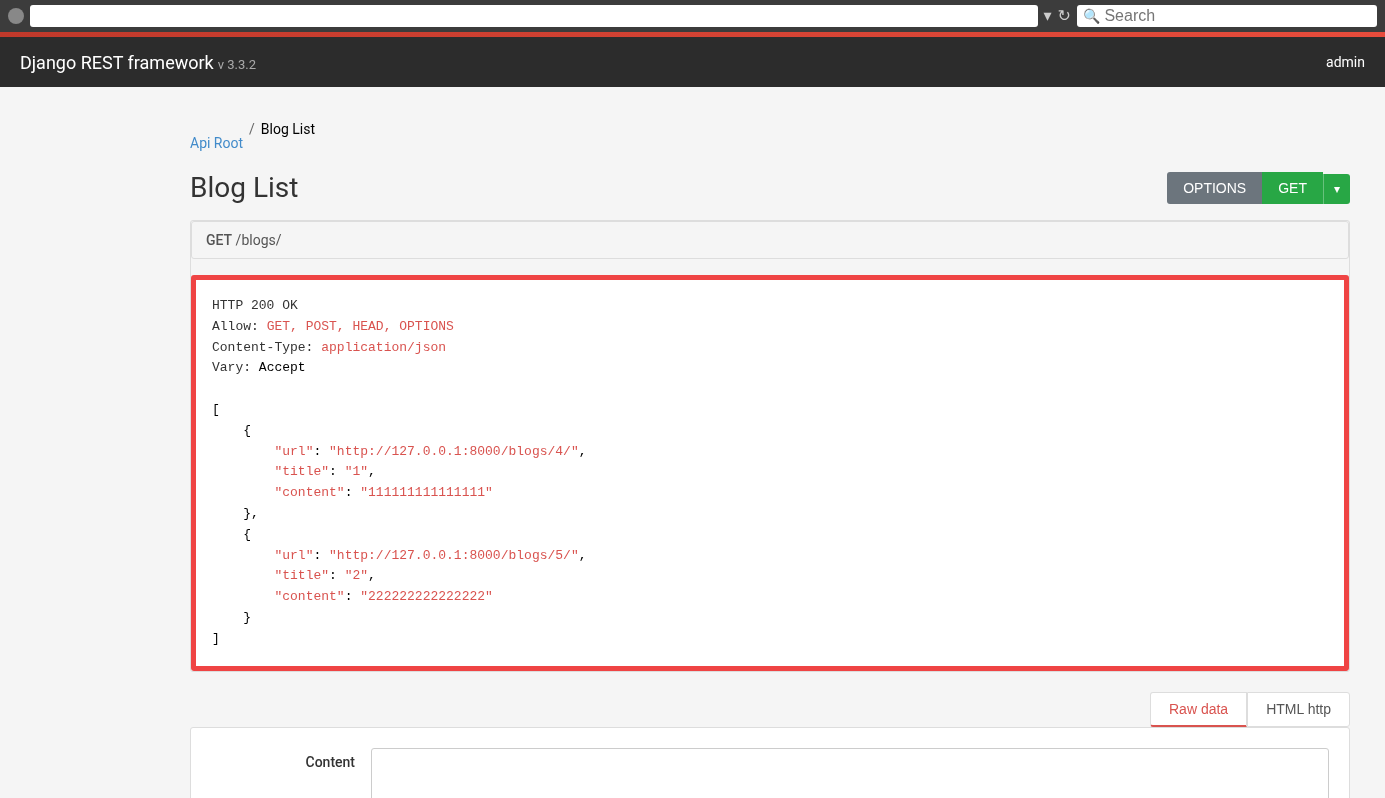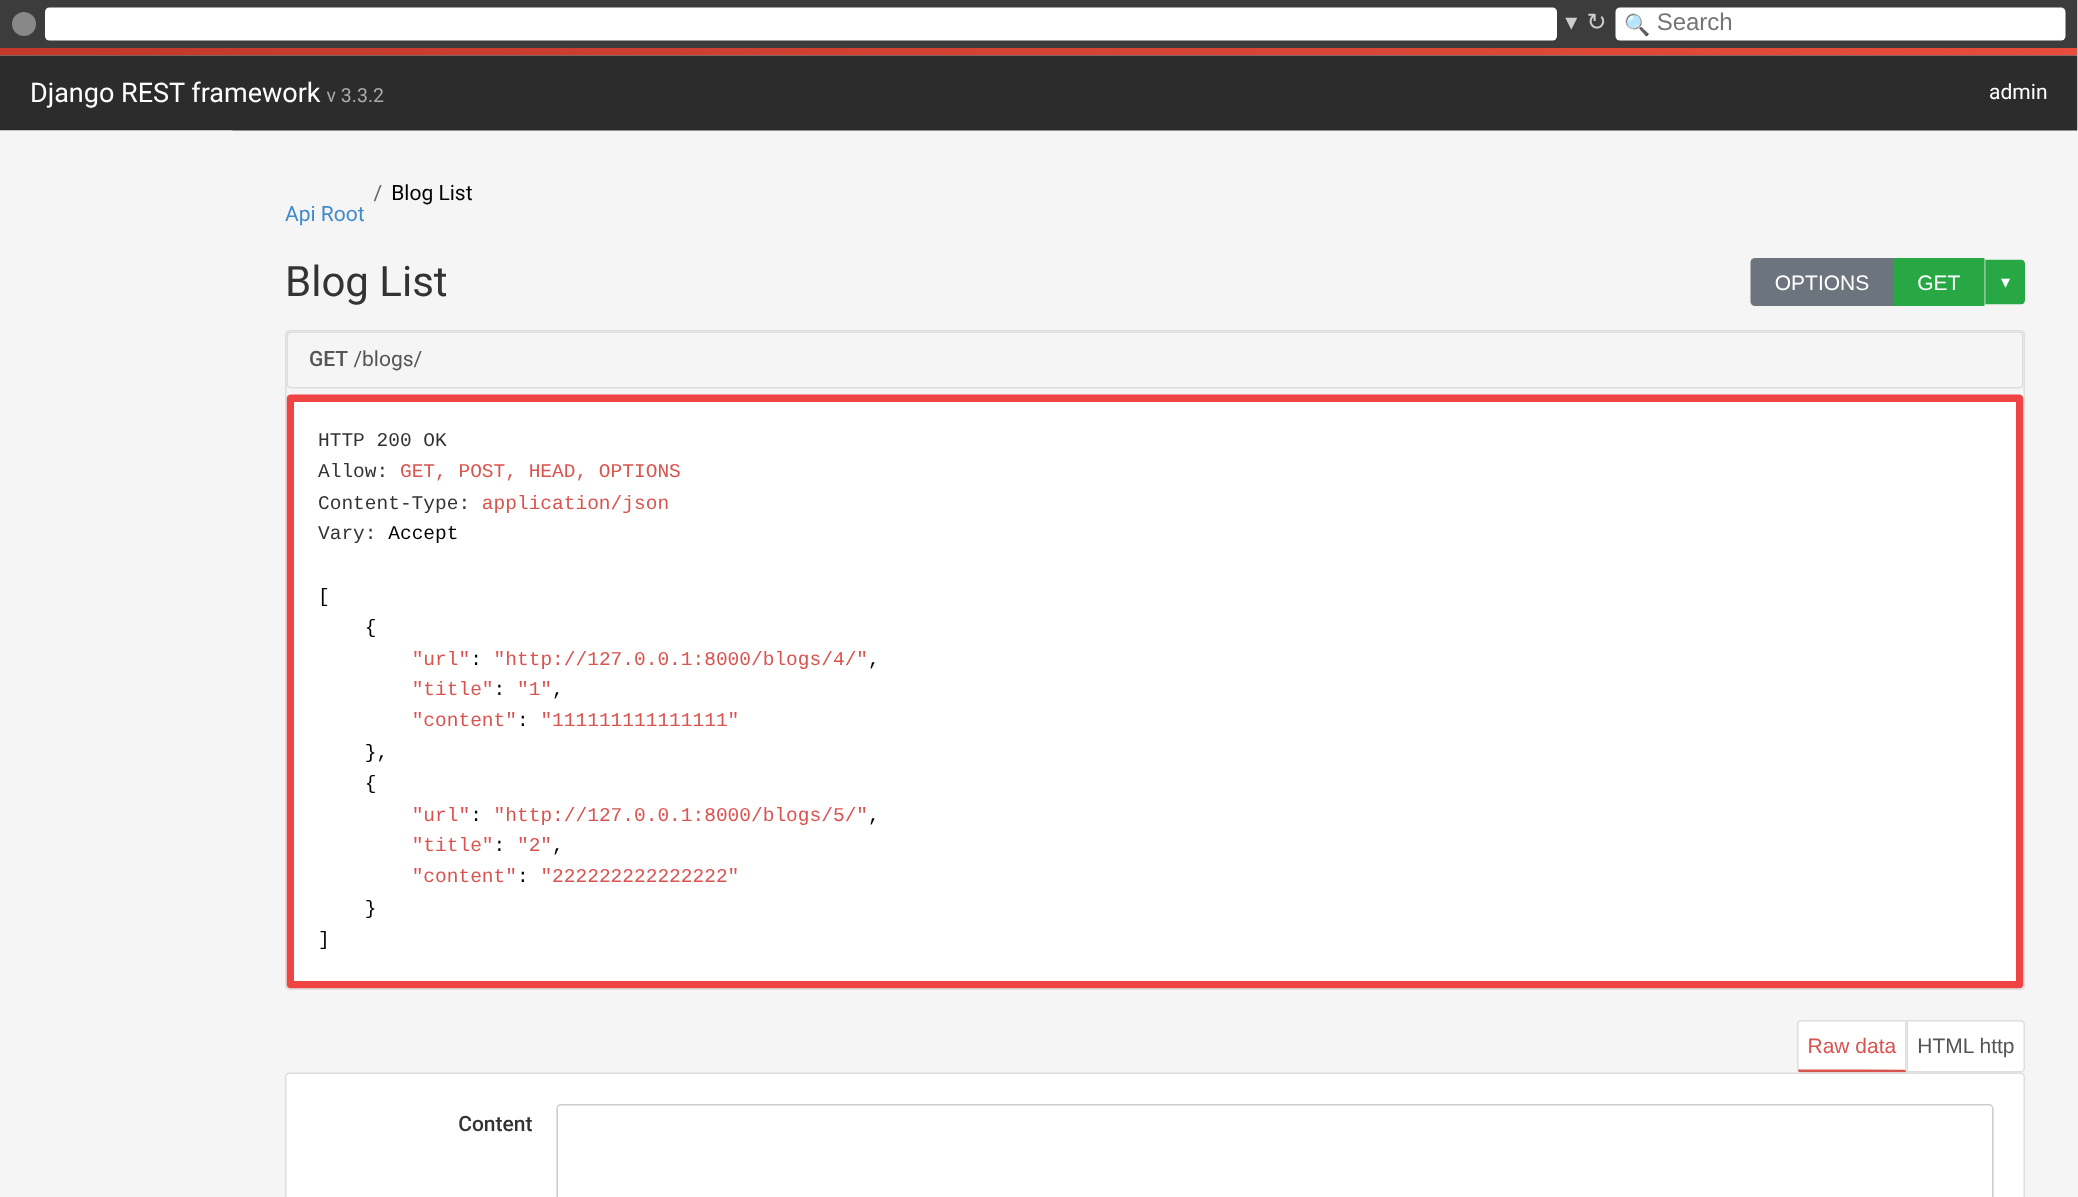--- a/index.html
+++ b/index.html
@@ -109,21 +109,21 @@
       justify-content: space-between;
       margin-bottom: 16px;
     }
     #page-heading h1 {
       font-size: 28px;
       font-weight: 400;
       color: #333;
     }
     .btn-group {
       display: flex;
-      align-items: center;
+      align-items: flex-end;
     }
     .btn-options {
       background: #6c757d;
       color: #fff;
       border: none;
       padding: 8px 16px;
       font-size: 14px;
       cursor: pointer;
       border-radius: 3px 0 0 3px;
     }
@@ -147,21 +147,21 @@
     }
 
     
     #url-bar {
       background: #f5f5f5;
       border: 1px solid #ddd;
       border-radius: 3px;
       padding: 10px 14px;
       font-size: 14px;
       color: #555;
-      margin-bottom: 4px;
+      margin-bottom: 16px;
     }
     #url-bar .method {
       color: #555;
       font-weight: 500;
     }
     #url-bar .path {
       color: #555;
     }
 
     
@@ -178,21 +178,21 @@
     .resp-label { color: #333; font-weight: 400; }
 
     
     #bottom-tabs {
       display: flex;
       justify-content: flex-end;
       gap: 0;
       margin-top: 20px;
     }
     .tab-btn {
-      padding: 8px 6px;
+      padding: 8px 18px;
       border: 1px solid #ddd;
       background: #fff;
       cursor: pointer;
       font-size: 14px;
       color: #555;
     }
     .tab-btn.active {
       color: #d9534f;
       font-weight: 500;
       border-bottom: 2px solid #d9534f;

